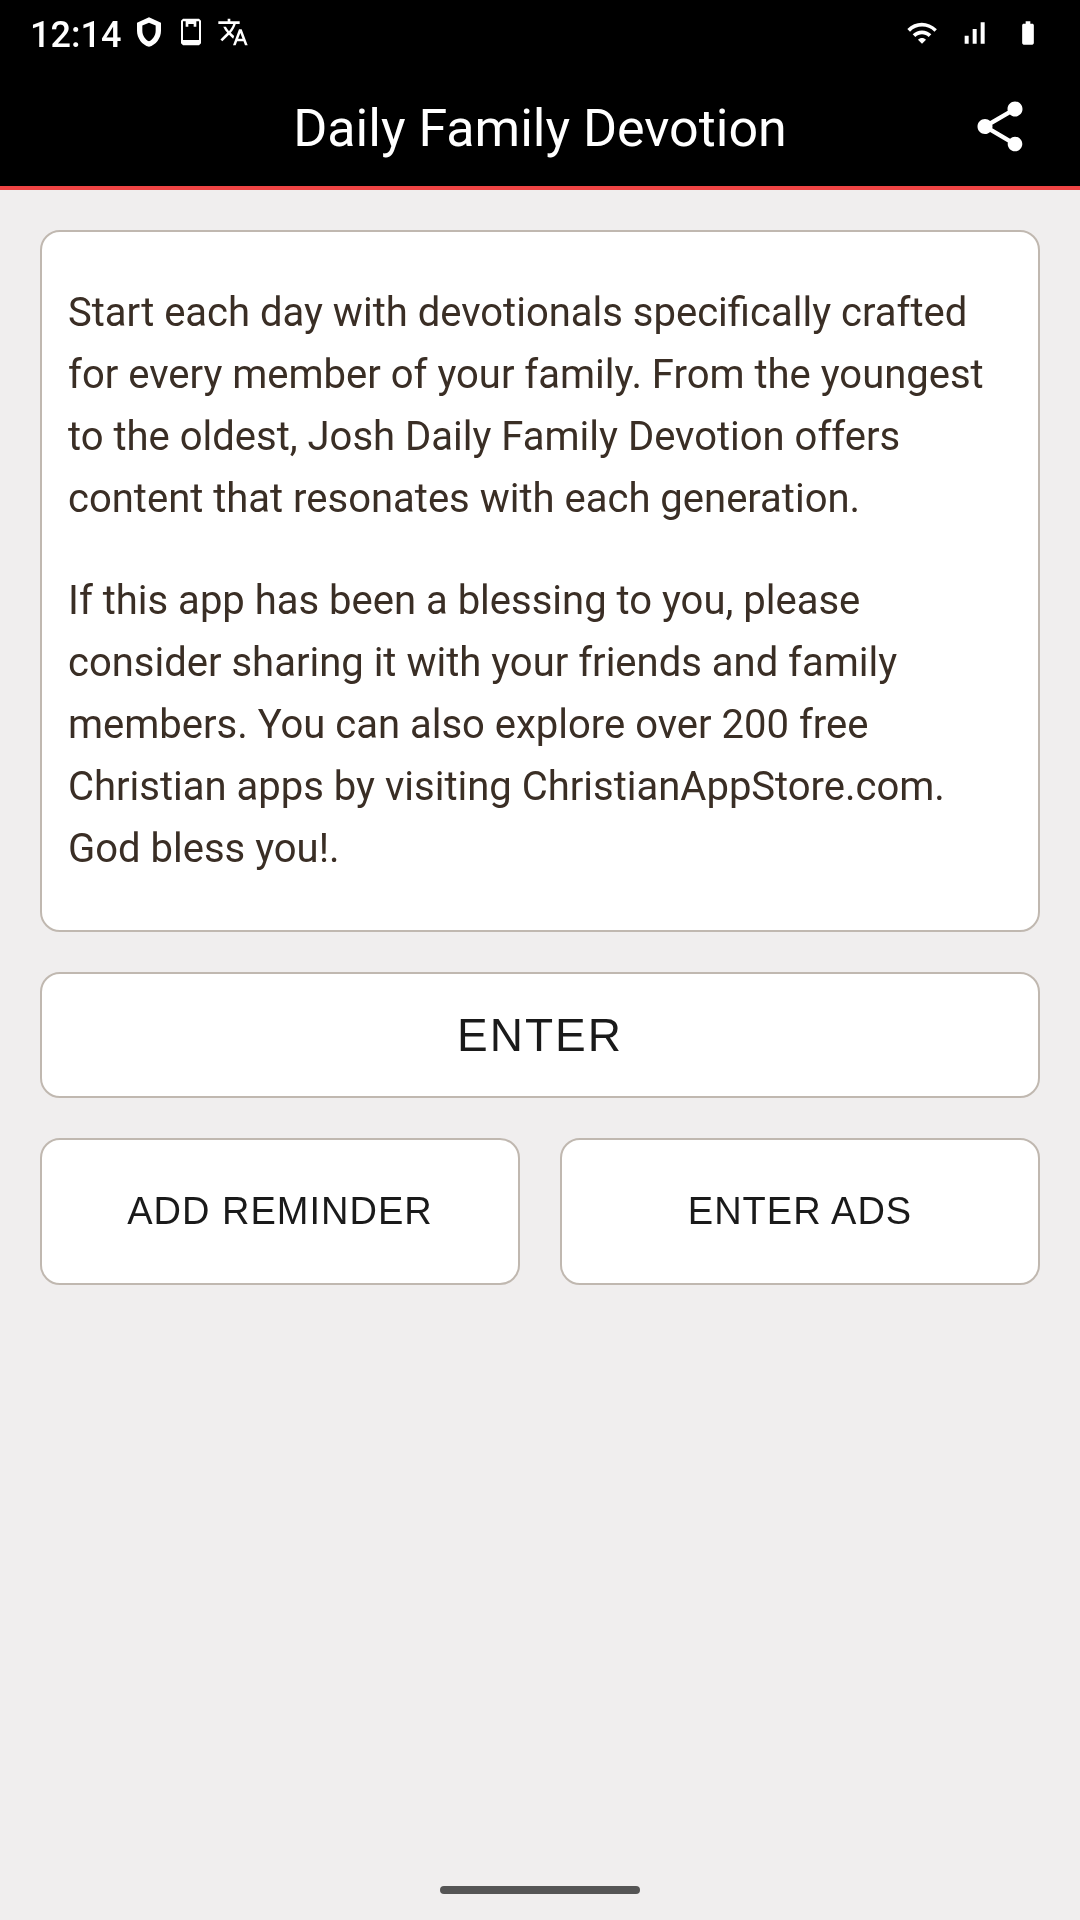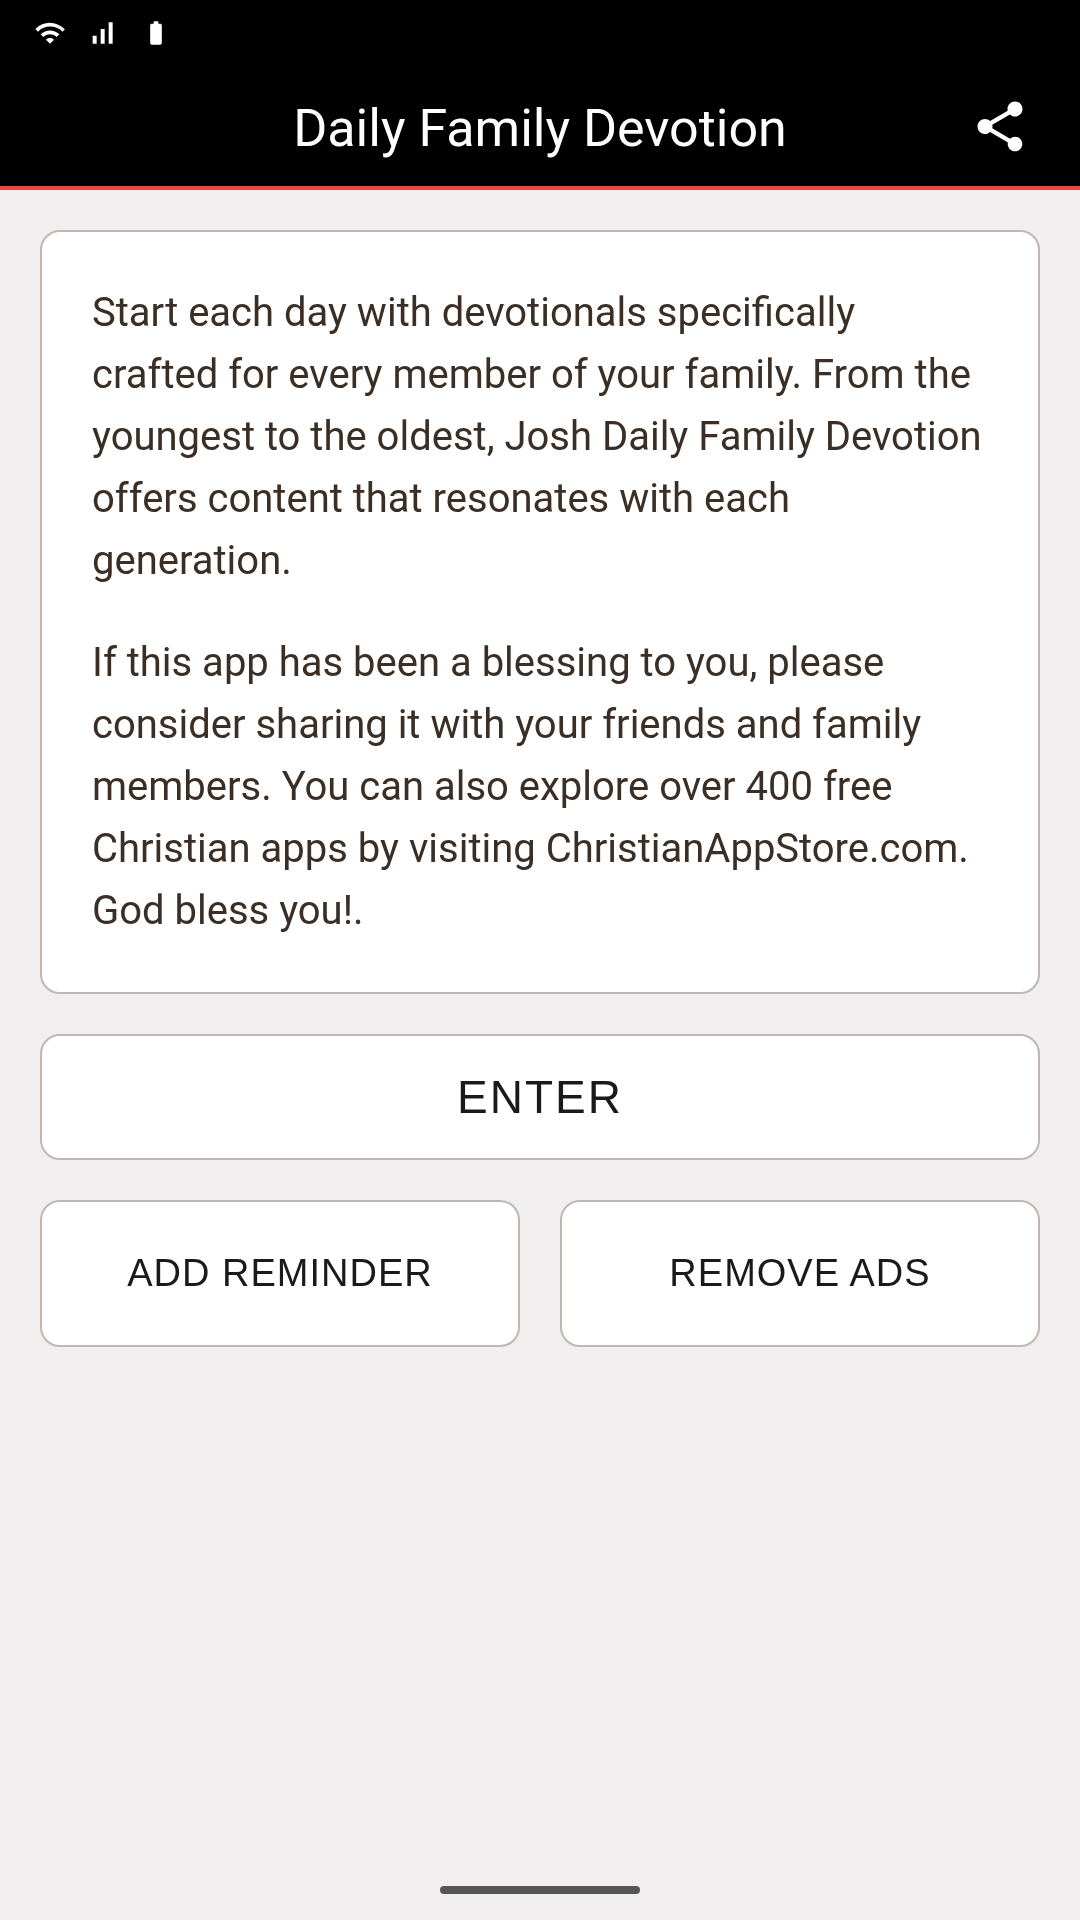--- a/index.html
+++ b/index.html
@@ -102,21 +102,21 @@
       flex-direction: column;
       gap: 40px;
       background-color: #f0eeee;
     }
 
     
     .description-box {
       background-color: #ffffff;
       border: 2px solid #c0b8b0;
       border-radius: 20px;
-      padding: 50px 50px;
+      padding: 50px 26px;
     }
 
     .description-text {
       color: #3a2e25;
       font-size: 40px;
       line-height: 1.55;
     }
 
     .description-text p {
       margin-bottom: 40px;
@@ -174,20 +174,43 @@
       width: 200px;
       height: 8px;
       background-color: #555555;
       border-radius: 4px;
     }
   </style>
 </head>
 <body>
 
 <div class="status-bar">
+  <div class="status-left">
+    <span class="status-time">12:14</span>
+    <div class="status-icons">
+
+      <span class="status-icon">
+        <svg width="32" height="32" viewBox="0 0 24 24" fill="white">
+          <path d="M12 1L3 5v6c0 5.55 3.84 10.74 9 12 5.16-1.26 9-6.45 9-12V5l-9-4zm0 4l5 2.18V11c0 3.5-2.33 6.79-5 7.93-2.67-1.14-5-4.43-5-7.93V7.18L12 5z"></path>
+        </svg>
+      </span>
+
+      <span class="status-icon">
+        <svg width="32" height="32" viewBox="0 0 24 24" fill="white">
+          <path d="M19.5 3.5L18 2H6L4.5 3.5V20.5L6 22H18l1.5-1.5v-17zM14 8H10V6h4v2zm4 10H6V4h2v4h8V4h2v14z"></path>
+        </svg>
+      </span>
+
+      <span class="status-icon">
+        <svg width="32" height="32" viewBox="0 0 24 24" fill="white">
+          <path d="M12.87 15.07l-2.54-2.51.03-.03c1.74-1.94 2.98-4.17 3.71-6.53H17V4h-7V2H8v2H1v1.99h11.17C11.5 7.92 10.44 9.75 9 11.35 8.07 10.32 7.3 9.19 6.69 8h-2c.73 1.63 1.73 3.17 2.98 4.56l-5.09 5.02L4 19l5-5 3.11 3.11.76-2.04zM18.5 10h-2L12 22h2l1.12-3h4.75L21 22h2l-4.5-12zm-2.62 7l1.62-4.33L19.12 17h-3.24z"></path>
+        </svg>
+      </span>
+    </div>
+  </div>
   <div class="status-right">
 
     <span>
       <svg width="40" height="32" viewBox="0 0 24 24" fill="white">
         <path d="M1 9l2 2c5.07-5.07 13.15-5.07 18.36 0l1.79-1.79C16.57 2.64 7.18 2.64 1 9zm8 8l3 3 3-3c-1.65-1.66-4.34-1.66-6 0zm-4-4l2 2c2.76-2.76 7.24-2.76 10 0l2-2C15.14 9.14 8.87 9.14 5 13z"></path>
       </svg>
     </span>
 
     <span>
       <svg width="36" height="32" viewBox="0 0 24 24" fill="white">
@@ -210,28 +233,28 @@
       <path d="M18 16.08c-.76 0-1.44.3-1.96.77L8.91 12.7c.05-.23.09-.46.09-.7s-.04-.47-.09-.7l7.05-4.11c.54.5 1.25.81 2.04.81 1.66 0 3-1.34 3-3s-1.34-3-3-3-3 1.34-3 3c0 .24.04.47.09.7L8.04 9.81C7.5 9.31 6.79 9 6 9c-1.66 0-3 1.34-3 3s1.34 3 3 3c.79 0 1.5-.31 2.04-.81l7.12 4.16c-.05.21-.08.43-.08.65 0 1.61 1.31 2.92 2.92 2.92 1.61 0 2.92-1.31 2.92-2.92s-1.31-2.92-2.92-2.92z"></path>
     </svg>
   </button>
 </div>
 
 <div class="main-content">
 
   <div class="description-box">
     <div class="description-text">
       <p>Start each day with devotionals specifically crafted for every member of your family. From the youngest to the oldest, Josh Daily Family Devotion offers content that resonates with each generation.</p>
-      <p>If this app has been a blessing to you, please consider sharing it with your friends and family members. You can also explore over 400 free Christian apps by visiting ChristianAppStore.com. God bless you!.</p>
+      <p>If this app has been a blessing to you, please consider sharing it with your friends and family members. You can also explore over 200 free Christian apps by visiting ChristianAppStore.com. God bless you!.</p>
     </div>
   </div>
 
   <button class="enter-button">ENTER</button>
 
   <div class="bottom-buttons">
     <button class="bottom-btn">ADD REMINDER</button>
-    <button class="bottom-btn">REMOVE ADS</button>
+    <button class="bottom-btn">ENTER ADS</button>
   </div>
 
 </div>
 
 <div class="home-indicator">
   <div class="home-indicator-bar"></div>
 </div>
 
 </body></html>

